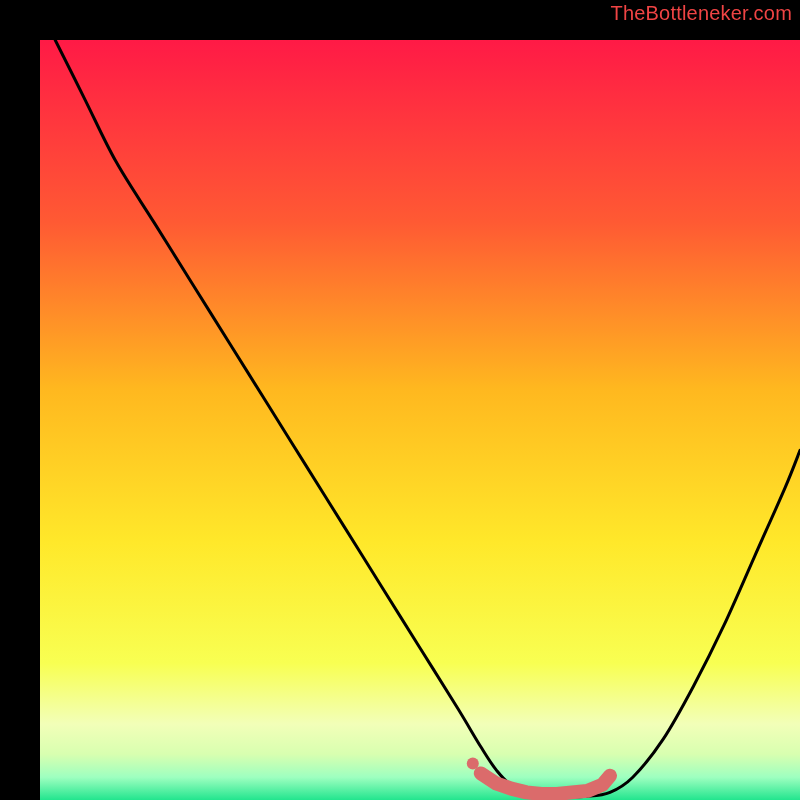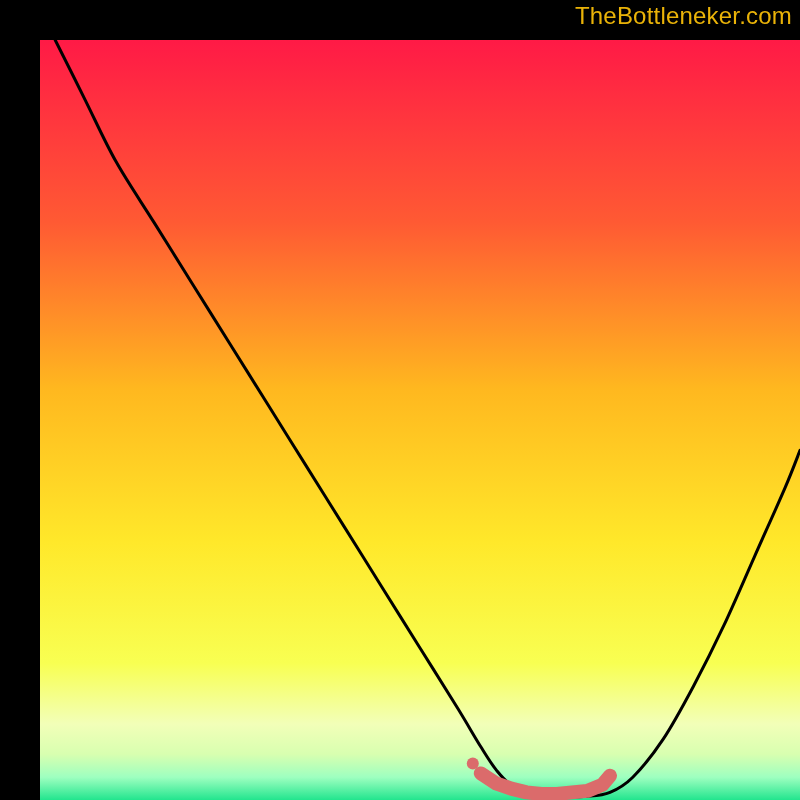--- a/index.html
+++ b/index.html
@@ -39,22 +39,22 @@
     left: 0;
     top: 0;
     width: 760px;
     height: 760px;
     pointer-events: none;
   }
   .watermark {
     position: absolute;
     top: 2px;
     right: 8px;
-    color: #eab308;
-    font-size: 24px;
+    color: #ef4444;
+    font-size: 20px;
     font-weight: 500;
     letter-spacing: 0.2px;
     z-index: 10;
   }
 </style>
 </head>
 <body>
 
 <div class="watermark">TheBottleneker.com</div>
 

